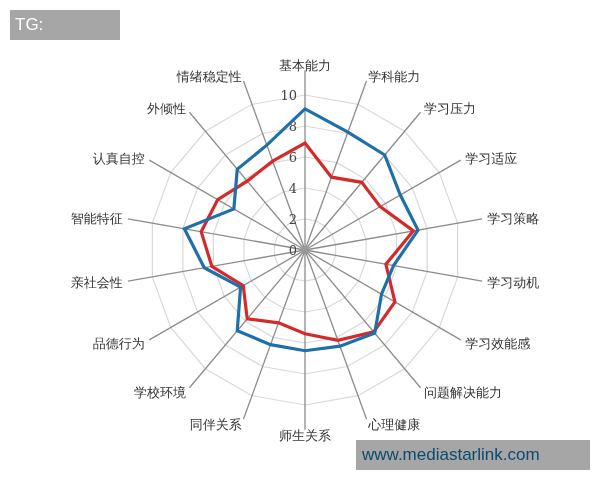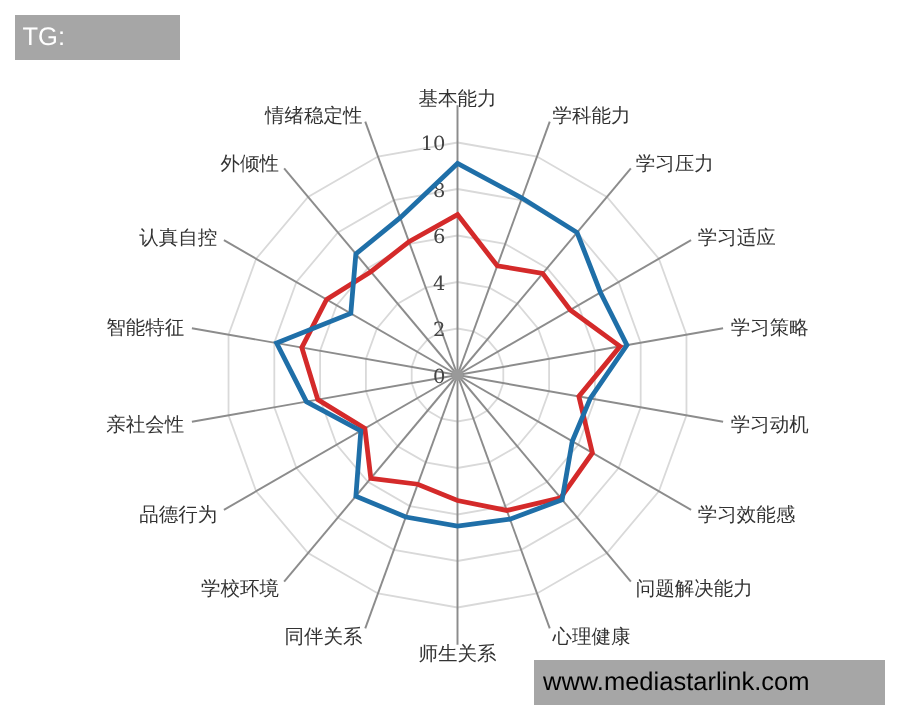--- a/index.html
+++ b/index.html
@@ -4,21 +4,21 @@
 <style>
   html, body { margin: 0; padding: 0; background: #ffffff; }
   body { width: 600px; height: 480px; position: relative; overflow: hidden; font-family: "DejaVu Sans", sans-serif; }
   .watermark-top {
     position: absolute; left: 10px; top: 10px; width: 110px; height: 30px;
     background: #a6a6a6; color: #ffffff; font-family: "Liberation Sans", sans-serif;
     font-size: 17px; line-height: 30px; padding-left: 5px; box-sizing: border-box;
   }
   .watermark-bottom {
     position: absolute; left: 356px; top: 440px; width: 234px; height: 30px;
-    background: #a6a6a6; color: #000000; font-family: "Liberation Sans", sans-serif;
+    background: #a6a6a6; color: #0c4a6e; font-family: "Liberation Sans", sans-serif;
     font-size: 17px; line-height: 30px; padding-left: 6px; box-sizing: border-box;
   }
   svg { position: absolute; left: 0; top: 0; }
   .axis-label { font-family: "DejaVu Serif", serif; font-size: 13px; fill: #333333; }
   .tick-label { font-family: "DejaVu Serif", serif; font-size: 13px; fill: #444444; }
 </style>
 </head>
 <body>
 
 <div class="watermark-top">TG: MYYJJPP</div>

